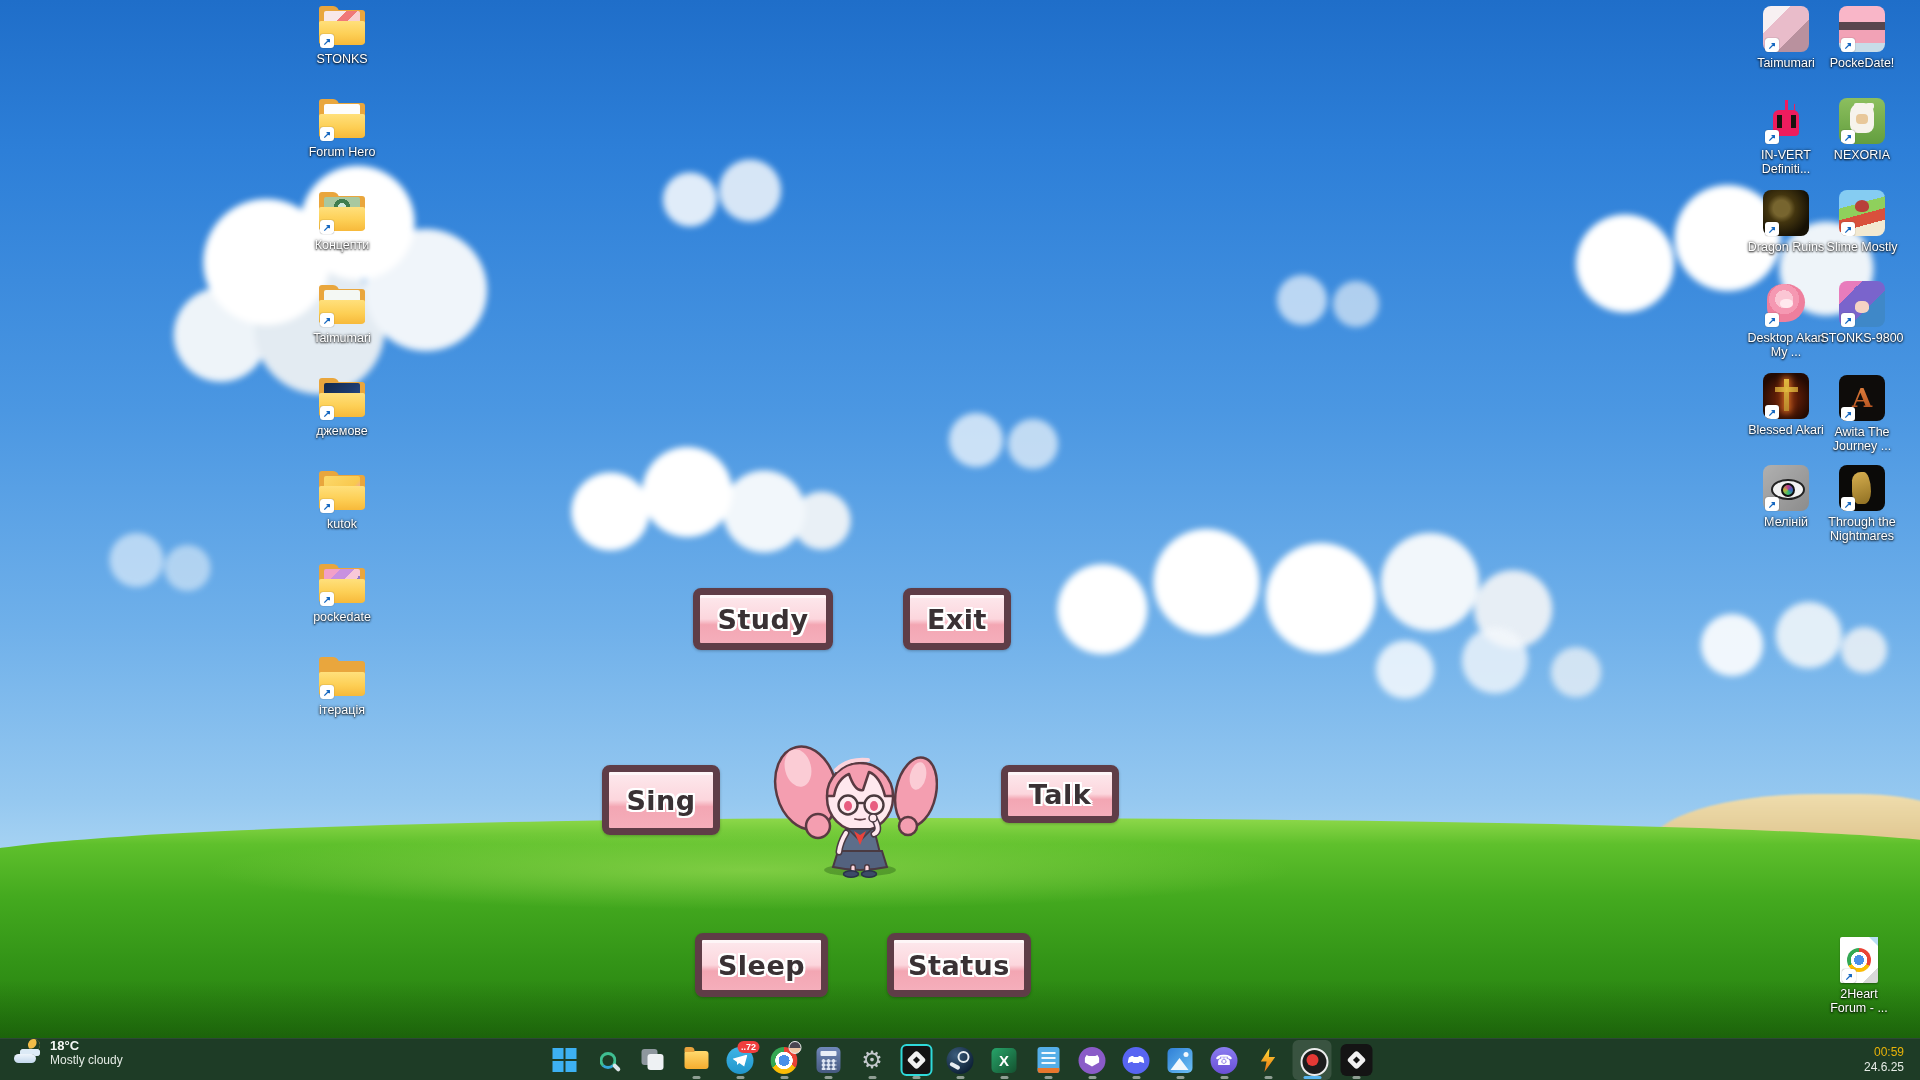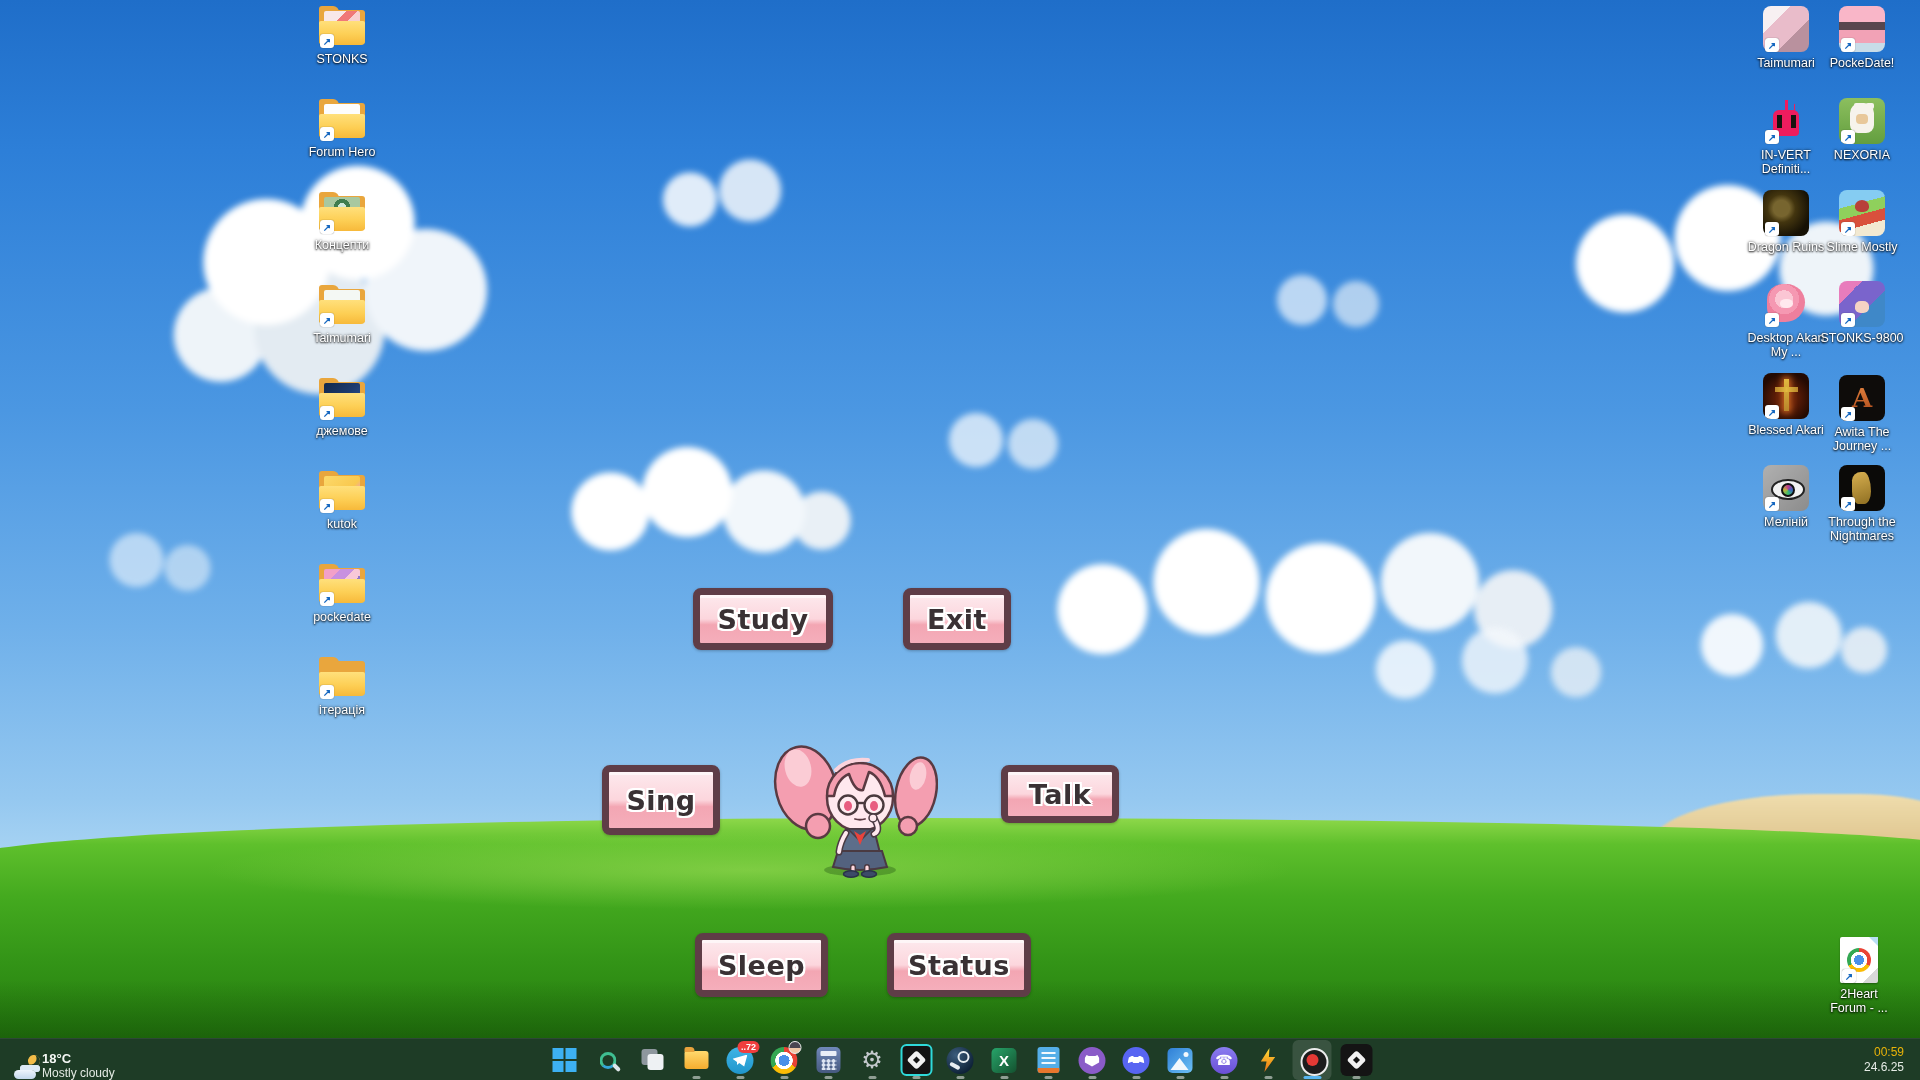--- a/index.html
+++ b/index.html
@@ -138,21 +138,21 @@
   #btn-sing  { left:602px; top:765px; width:118px; height:70px; }
   #btn-talk  { left:1001px; top:765px; width:118px; height:58px; }
   #btn-sleep { left:695px; top:933px; width:133px; height:64px; }
   #btn-status{ left:887px; top:933px; width:144px; height:64px; }
 
   #pet-character { position:absolute; left:768px; top:700px; width:170px; height:178px; }
 
   
   #taskbar { position:absolute; left:0; bottom:0; width:1920px; height:42px; background:#1e3c26;
     border-top:1px solid rgba(255,255,255,.07); display:flex; align-items:center; }
-  #weather { position:absolute; left:6px; top:0; height:42px; display:flex; align-items:flex-end; gap:0; padding:0 8px; cursor:pointer; }
+  #weather { position:absolute; left:6px; top:0; height:42px; display:flex; align-items:flex-start; gap:8px; padding:0 8px; cursor:pointer; }
   .weather-icon { position:relative; width:28px; height:26px; }
   .weather-icon::before { content:''; position:absolute; right:2px; top:0px; width:12px; height:12px; border-radius:50%;
     background:#f2bc48; box-shadow:inset -3px 3px 0 0 #1e3c26; transform:rotate(80deg); }
   .weather-icon::after { content:''; position:absolute; left:0px; bottom:2px; width:22px; height:9px; border-radius:6px;
     background:linear-gradient(#eef5fc,#c3d8ec);
     box-shadow:5px -6px 0 -1px #dcEAf6, 5px -6px 0 -1px #dceaf6; }
   .weather-text { display:flex; flex-direction:column; line-height:1.15; }
   .weather-temp { font-size:13px; font-weight:700; color:#f4f7f4; }
   .weather-cond { font-size:12px; color:#e4ebe4; }
   #tb-center { position:absolute; left:50%; top:0; transform:translateX(-50%); height:42px; display:flex; align-items:center; gap:5px; }

